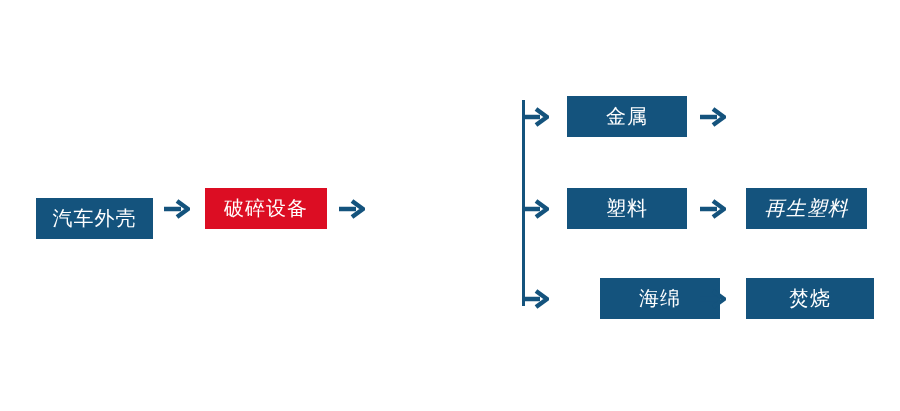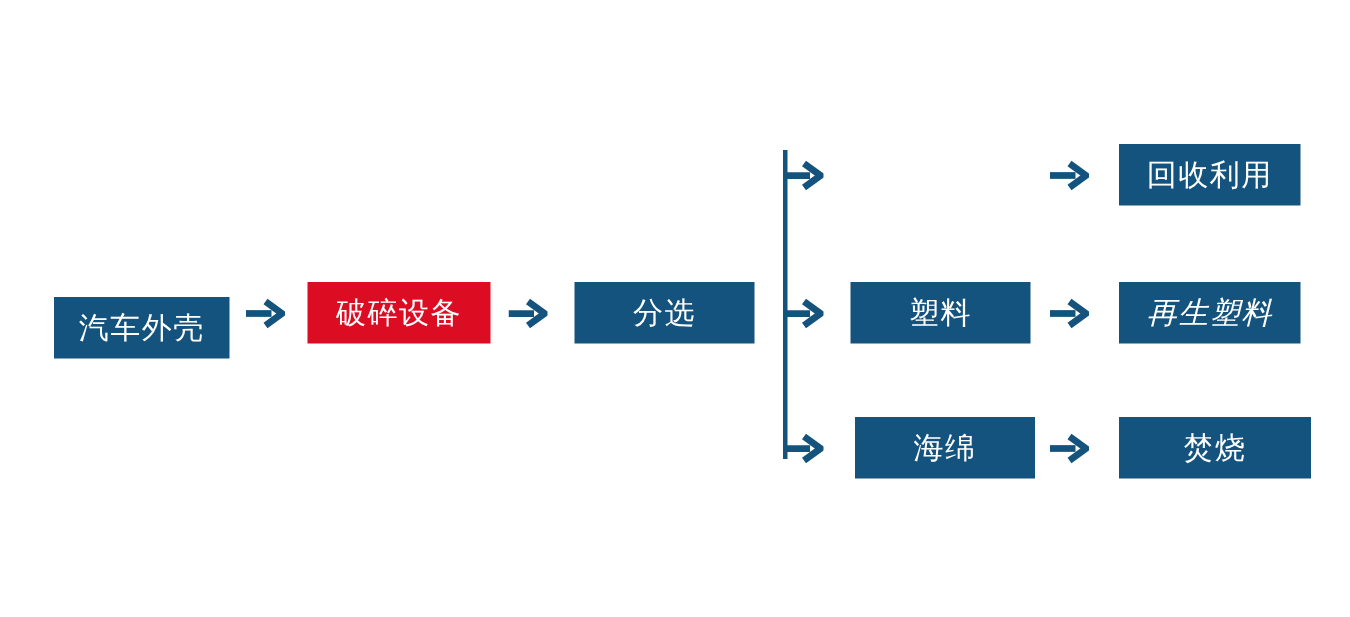--- a/index.html
+++ b/index.html
@@ -70,40 +70,37 @@
 
   <div class="node red" style="left:205px; top:188px; width:122px;">
     <span>破碎设备</span>
   </div>
 
   <svg class="arrow" style="left:339px; top:198px;" viewBox="0 0 26 22">
     <line x1="0" y1="11" x2="17" y2="11"></line>
     <polyline points="13,3 24,11 13,19"></polyline>
   </svg>
 
-  <div class="node blue" style="left:383px; top:188px; width:120px;">
-    <span>分选</span>
-  </div>
 
   <div class="vline"></div>
 
   <svg class="arrow" style="left:523px; top:106px;" viewBox="0 0 26 22">
     <line x1="0" y1="11" x2="17" y2="11"></line>
     <polyline points="13,3 24,11 13,19"></polyline>
   </svg>
 
+  <div class="node blue" style="left:567px; top:96px; width:120px;">
+    <span>金属</span>
+  </div>
 
   <svg class="arrow" style="left:700px; top:106px;" viewBox="0 0 26 22">
     <line x1="0" y1="11" x2="17" y2="11"></line>
     <polyline points="13,3 24,11 13,19"></polyline>
   </svg>
 
-  <div class="node blue" style="left:746px; top:96px; width:121px;">
-    <span>回收利用</span>
-  </div>
 
   <svg class="arrow" style="left:523px; top:198px;" viewBox="0 0 26 22">
     <line x1="0" y1="11" x2="17" y2="11"></line>
     <polyline points="13,3 24,11 13,19"></polyline>
   </svg>
 
   <div class="node blue" style="left:567px; top:188px; width:120px;">
     <span>塑料</span>
   </div>
 
@@ -114,21 +111,21 @@
 
   <div class="node blue" style="left:746px; top:188px; width:121px;font-style:italic;">
     <span>再生塑料</span>
   </div>
 
   <svg class="arrow" style="left:523px; top:288px;" viewBox="0 0 26 22">
     <line x1="0" y1="11" x2="17" y2="11"></line>
     <polyline points="13,3 24,11 13,19"></polyline>
   </svg>
 
-  <div class="node blue" style="left:570px; top:278px; width:120px;">
+  <div class="node blue" style="left:600px; top:278px; width:120px;">
     <span>海绵</span>
   </div>
 
   <svg class="arrow" style="left:700px; top:288px;" viewBox="0 0 26 22">
     <line x1="0" y1="11" x2="17" y2="11"></line>
     <polyline points="13,3 24,11 13,19"></polyline>
   </svg>
 
   <div class="node blue" style="left:746px; top:278px; width:128px;">
     <span>焚烧</span>

